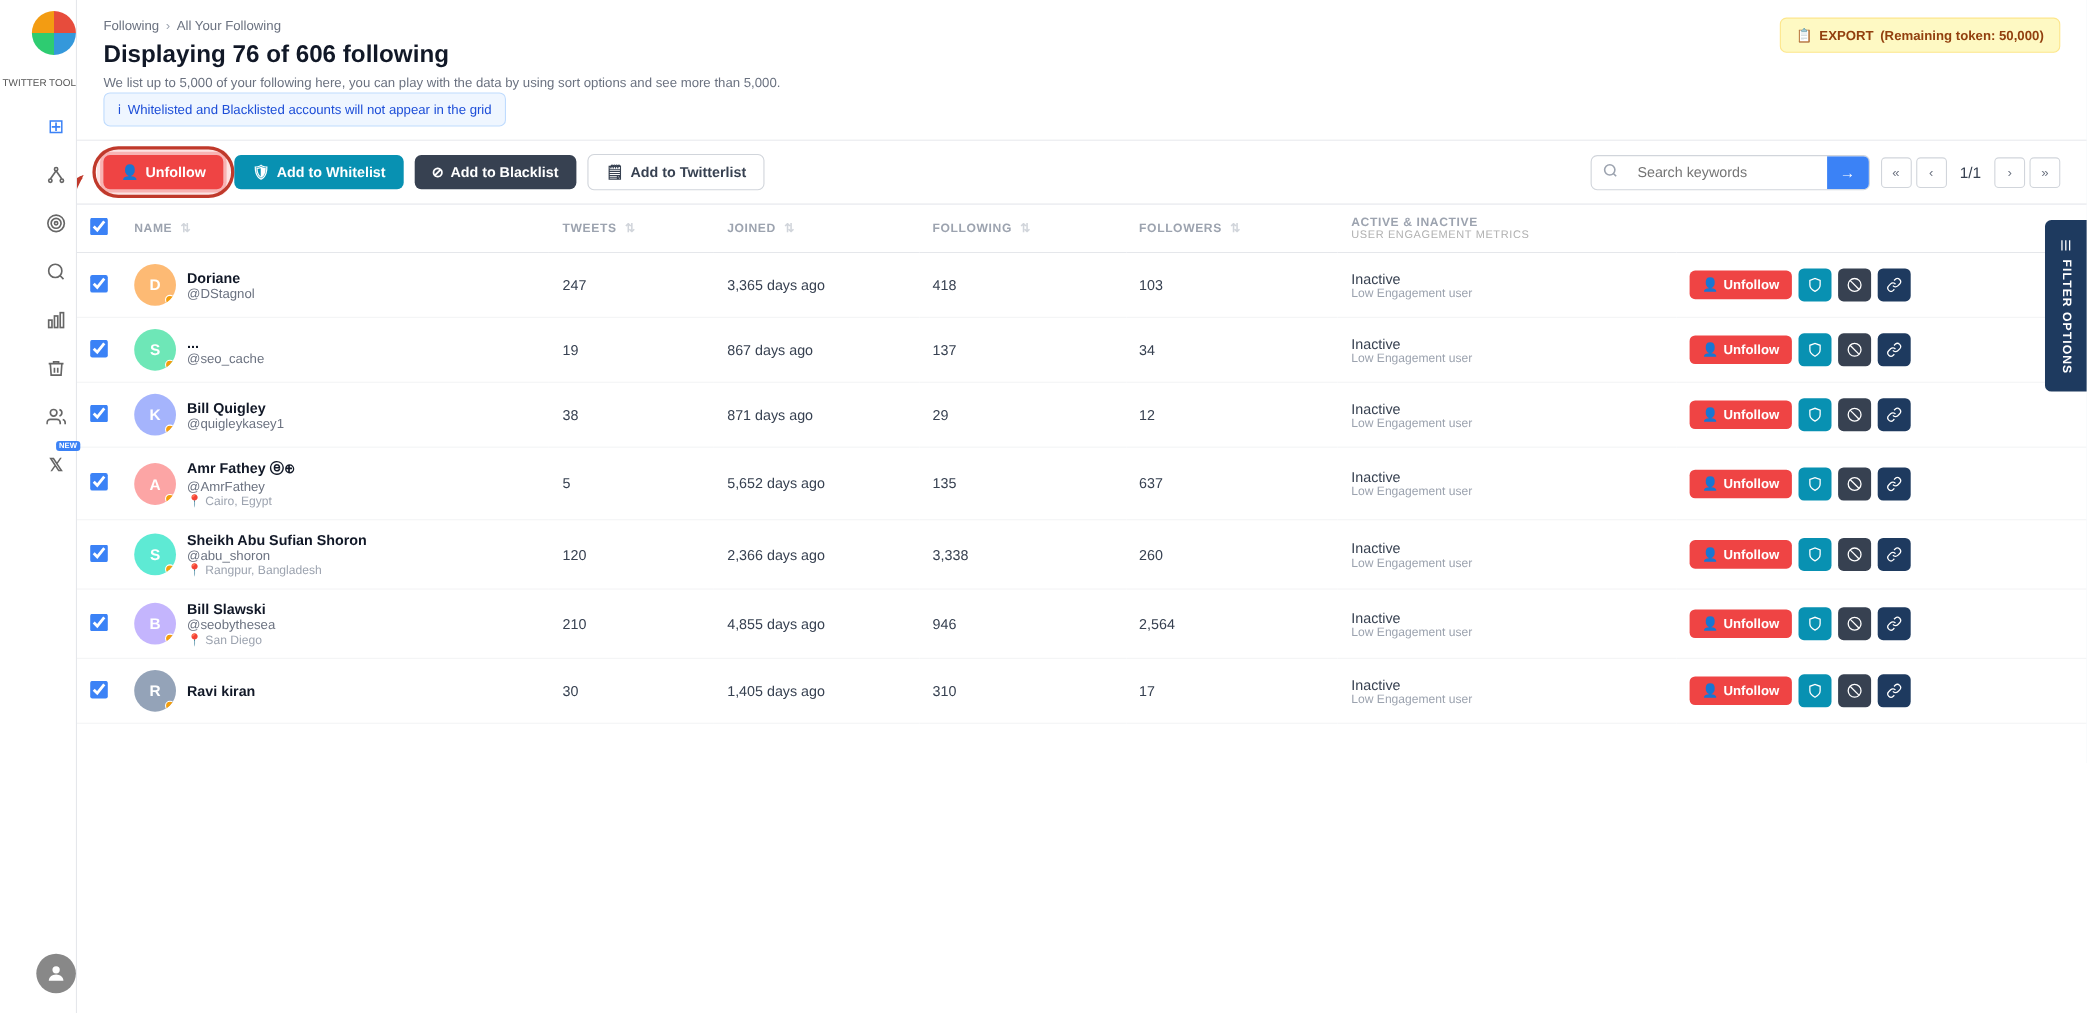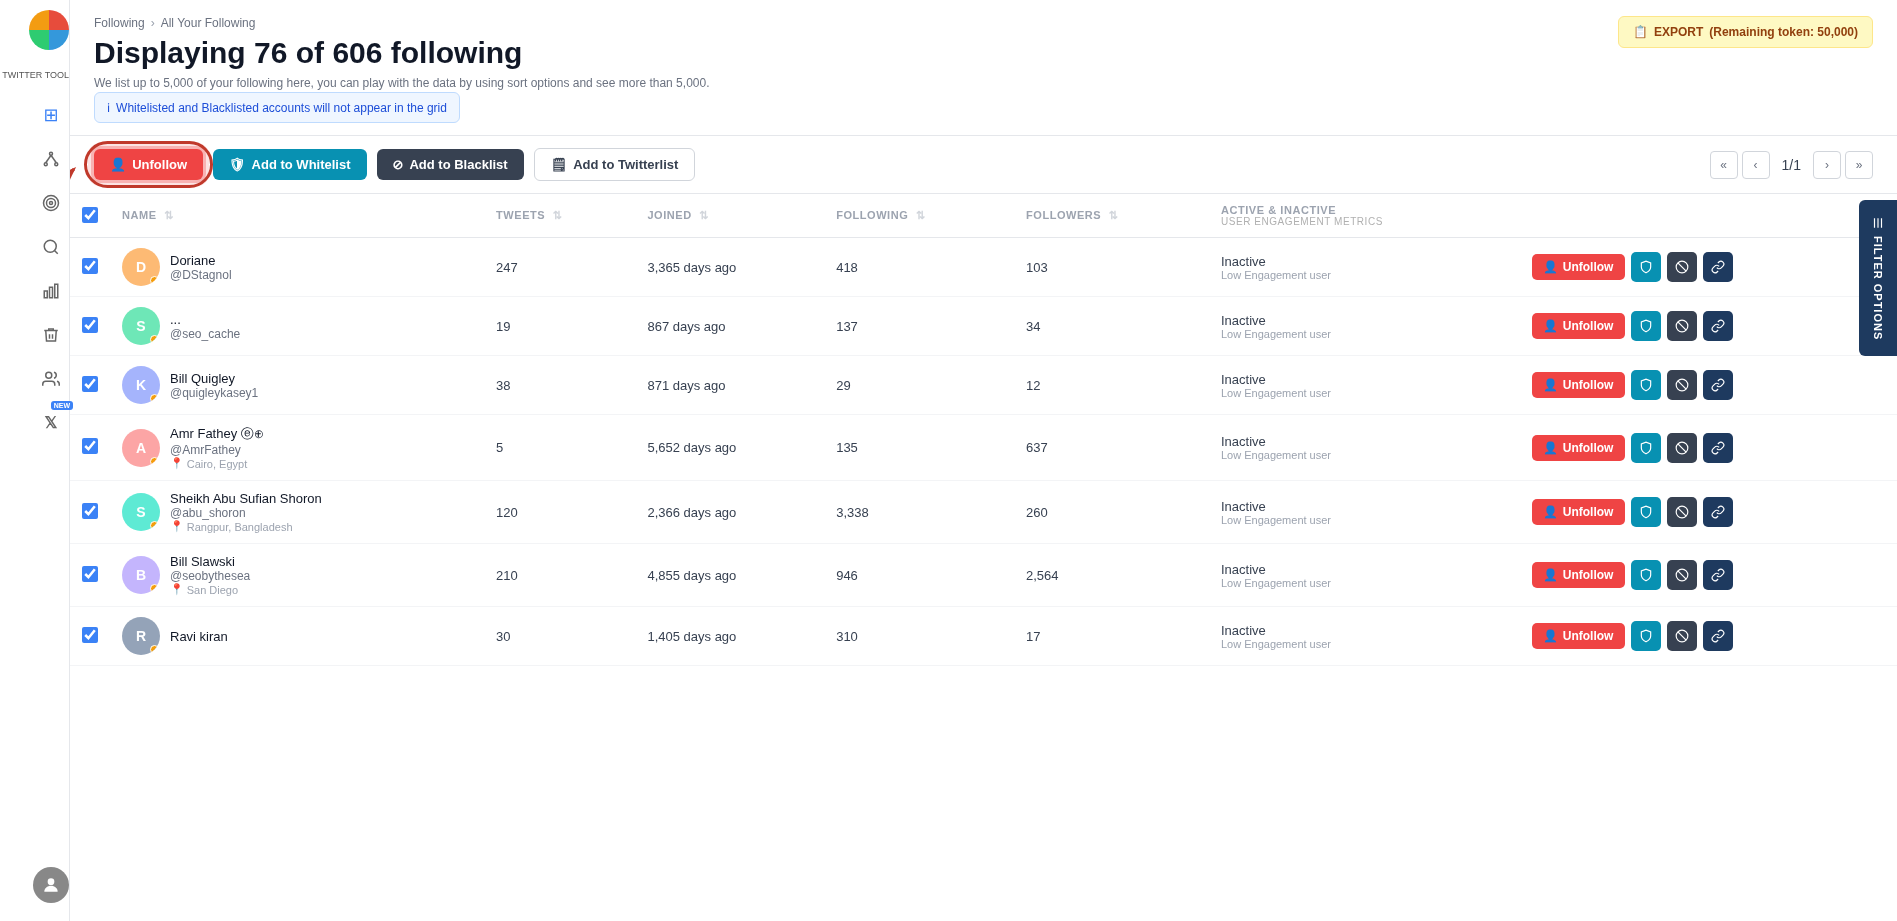--- a/index.html
+++ b/index.html
@@ -71,21 +71,21 @@
     .header {
       background: #fff; padding: 16px 24px 12px; border-bottom: 1px solid #e5e7eb;
       position: relative;
     }
     .breadcrumb {
       font-size: 12px; color: #6b7280; margin-bottom: 6px;
       display: flex; align-items: center; gap: 6px;
     }
     .breadcrumb-sep { color: #9ca3af; }
     .page-title {
-      font-size: 30px; font-weight: 700; color: #111827; margin-bottom: 6px;
+      font-size: 22px; font-weight: 700; color: #111827; margin-bottom: 6px;
     }
     .page-subtitle {
       font-size: 12px; color: #6b7280; margin-bottom: 2px;
     }
     .info-banner {
       display: inline-flex; align-items: center; gap: 6px;
       background: #eff6ff; border: 1px solid #bfdbfe; border-radius: 6px;
       padding: 6px 12px; font-size: 12px; color: #1d4ed8;
     }
     .export-btn {
@@ -167,21 +167,21 @@
     .user-info { display: flex; align-items: center; gap: 10px; }
     .avatar {
       width: 38px; height: 38px; border-radius: 50%; background: #e5e7eb;
       overflow: hidden; flex-shrink: 0; position: relative;
       display: flex; align-items: center; justify-content: center; font-size: 14px; color: #6b7280;
     }
     .online-dot {
       position: absolute; bottom: 1px; right: 1px;
       width: 9px; height: 9px; border-radius: 50%; background: #f59e0b; border: 1.5px solid #fff;
     }
-    .user-name { font-weight: 400; font-size: 13px; color: #111827; }
+    .user-name { font-weight: 700; font-size: 13px; color: #111827; }
     .user-handle { font-size: 12px; color: #6b7280; }
     .user-location { font-size: 11px; color: #9ca3af; display: flex; align-items: center; gap: 3px; }
 
     .status-cell { min-width: 180px; }
     .status-label { font-weight: 500; color: #374151; }
     .status-sub { font-size: 11px; color: #9ca3af; }
 
     .action-btns { display: flex; align-items: center; gap: 6px; }
     .btn-row-unfollow {
       background: #ef4444; color: #fff; border: none; border-radius: 5px;
@@ -330,20 +330,30 @@
       <span>⊘</span>
       <span>Add to Blacklist</span>
     </button>
     <button class="btn-twitterlist">
       <span>🗒</span>
       <span>Add to Twitterlist</span>
     </button>
 
     <div class="spacer"></div>
 
+    <div class="search-container">
+      <div class="search-icon-wrap">
+        <svg width="14" height="14" viewBox="0 0 24 24" fill="none" stroke="currentColor" stroke-width="2.5">
+            <circle cx="11" cy="11" r="8"></circle>
+            <line x1="21" y1="21" x2="16.65" y2="16.65"></line>
+          </svg>
+      </div>
+      <input class="search-input" type="text" placeholder="Search keywords" style="">
+      <button class="search-go">→</button>
+    </div>
 
     <div class="pagination">
       <button class="page-btn">«</button>
       <button class="page-btn">‹</button>
       <span class="page-info">1/1</span>
       <button class="page-btn">›</button>
       <button class="page-btn">»</button>
     </div>
   </div>
 

